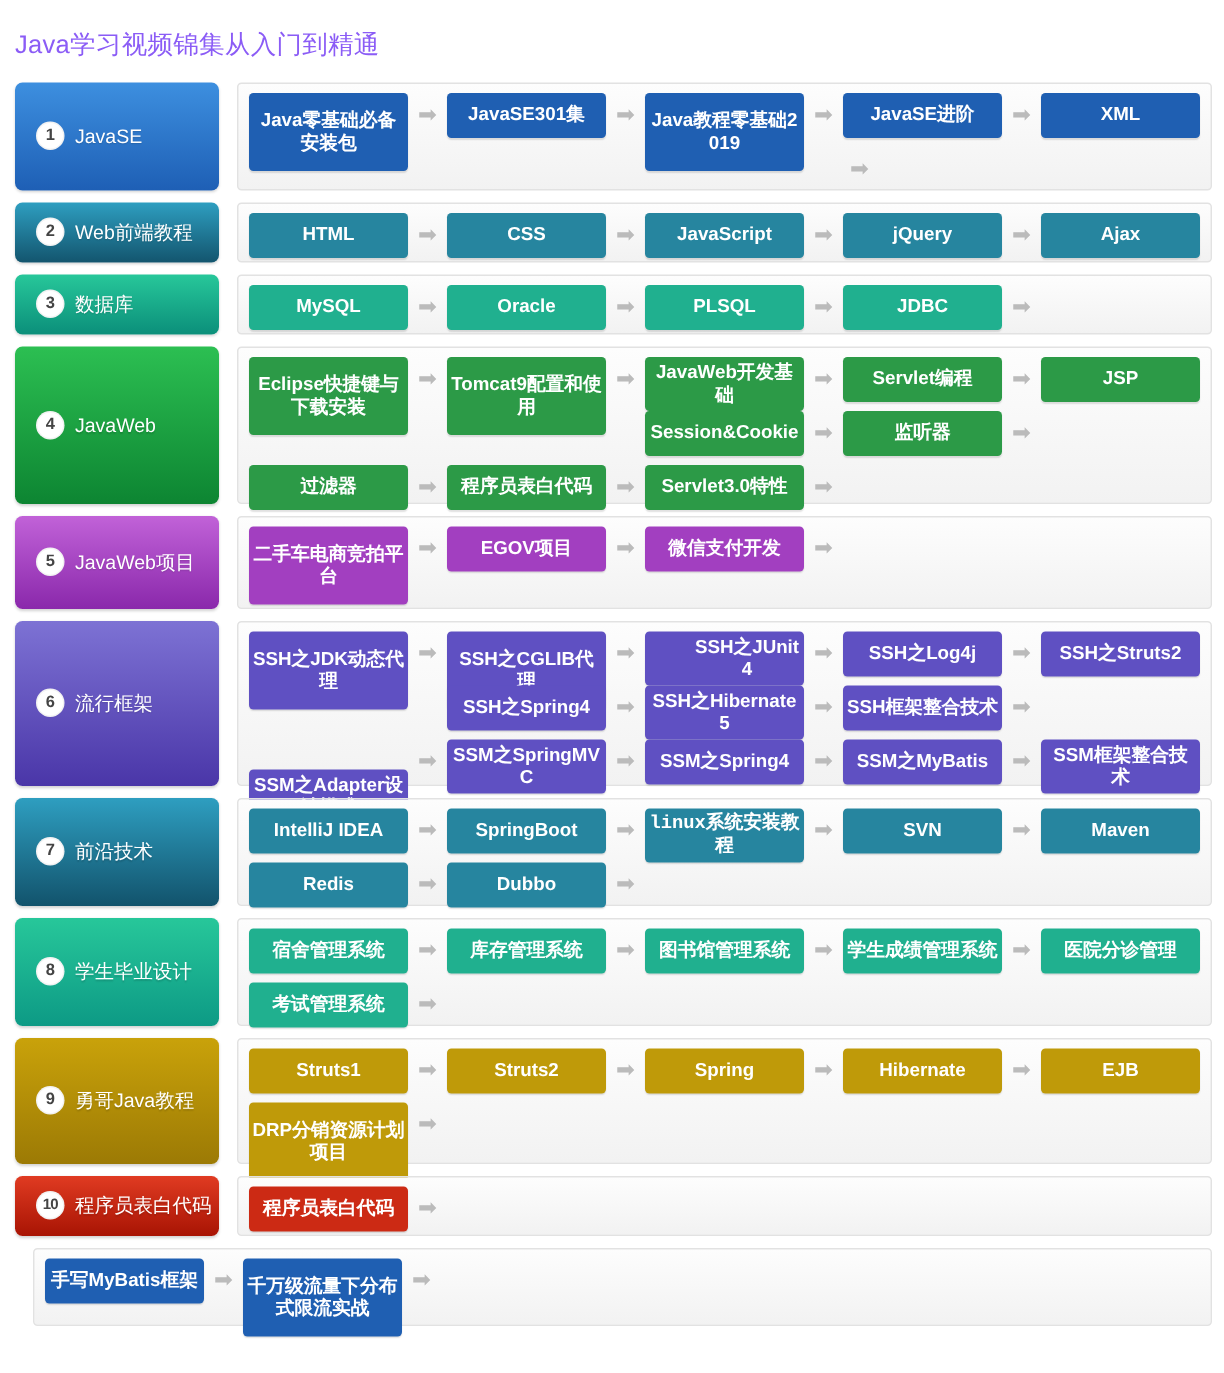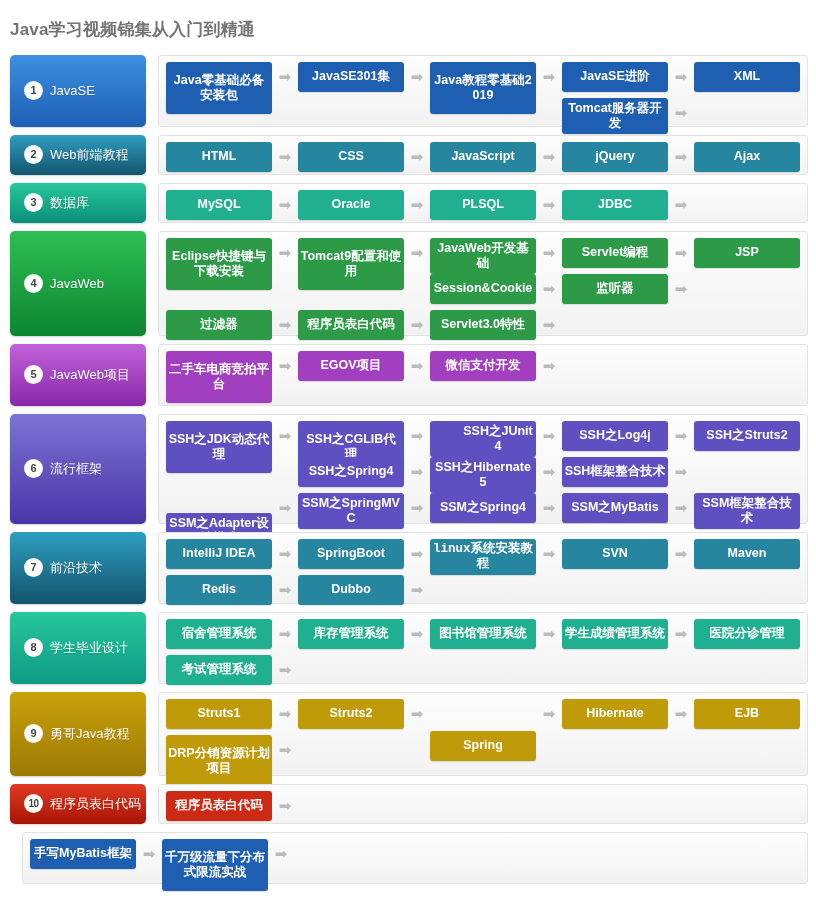--- a/index.html
+++ b/index.html
@@ -13,22 +13,22 @@
     overflow: hidden;
   }
   #page {
     position: relative;
     width: 816px;
     height: 915px;
     background: #ffffff;
   }
   .page-title {
     font-size: 17px;
-    color: #737373;
-    font-weight: 700;
+    color: #8b5cf6;
+    font-weight: 400;
     padding: 6px 0 0 10px;
     line-height: 26px;
     letter-spacing: 0.2px;
   }
   .rows { padding: 0 0 0 0; }
 
   .row {
     display: flex;
     align-items: stretch;
     margin: 0 0 8px 0;
@@ -177,23 +177,20 @@
             </div>
             <div class="arrow hidden">➡</div>
             <div class="slot empty">
               <a class="chip" style="background: rgb(31, 95, 178); visibility: hidden;"></a>
             </div>
             <div class="arrow hidden">➡</div>
             <div class="slot empty">
               <a class="chip" style="background: rgb(31, 95, 178); visibility: hidden;"></a>
             </div>
             <div class="arrow hidden">➡</div>
-            <div class="slot">
-              <a class="chip" style="background: rgb(31, 95, 178);">Tomcat服务器开发</a>
-            </div>
             <div class="arrow">➡</div>
             <div class="slot empty">
               <a class="chip" style="background: rgb(31, 95, 178); visibility: hidden;"></a>
             </div>
           </div>
         </div>
       </div>
       <div class="row" style="height: 40px;">
         <div class="cat" style="background: linear-gradient(rgb(46, 158, 192), rgb(19, 85, 110));">
           <div class="cat-inner">
@@ -548,21 +545,21 @@
           <div class="prow">
             <div class="slot">
               <a class="chip" style="background: rgb(191, 154, 9);">Struts1</a>
             </div>
             <div class="arrow">➡</div>
             <div class="slot">
               <a class="chip" style="background: rgb(191, 154, 9);">Struts2</a>
             </div>
             <div class="arrow">➡</div>
             <div class="slot">
-              <a class="chip" style="background: rgb(191, 154, 9); margin-top: 32px;">Spring</a>
+              <a class="chip" style="background: rgb(191, 154, 9);">Spring</a>
             </div>
             <div class="arrow">➡</div>
             <div class="slot">
               <a class="chip" style="background: rgb(191, 154, 9);">Hibernate</a>
             </div>
             <div class="arrow">➡</div>
             <div class="slot">
               <a class="chip" style="background: rgb(191, 154, 9);">EJB</a>
             </div>
           </div>

